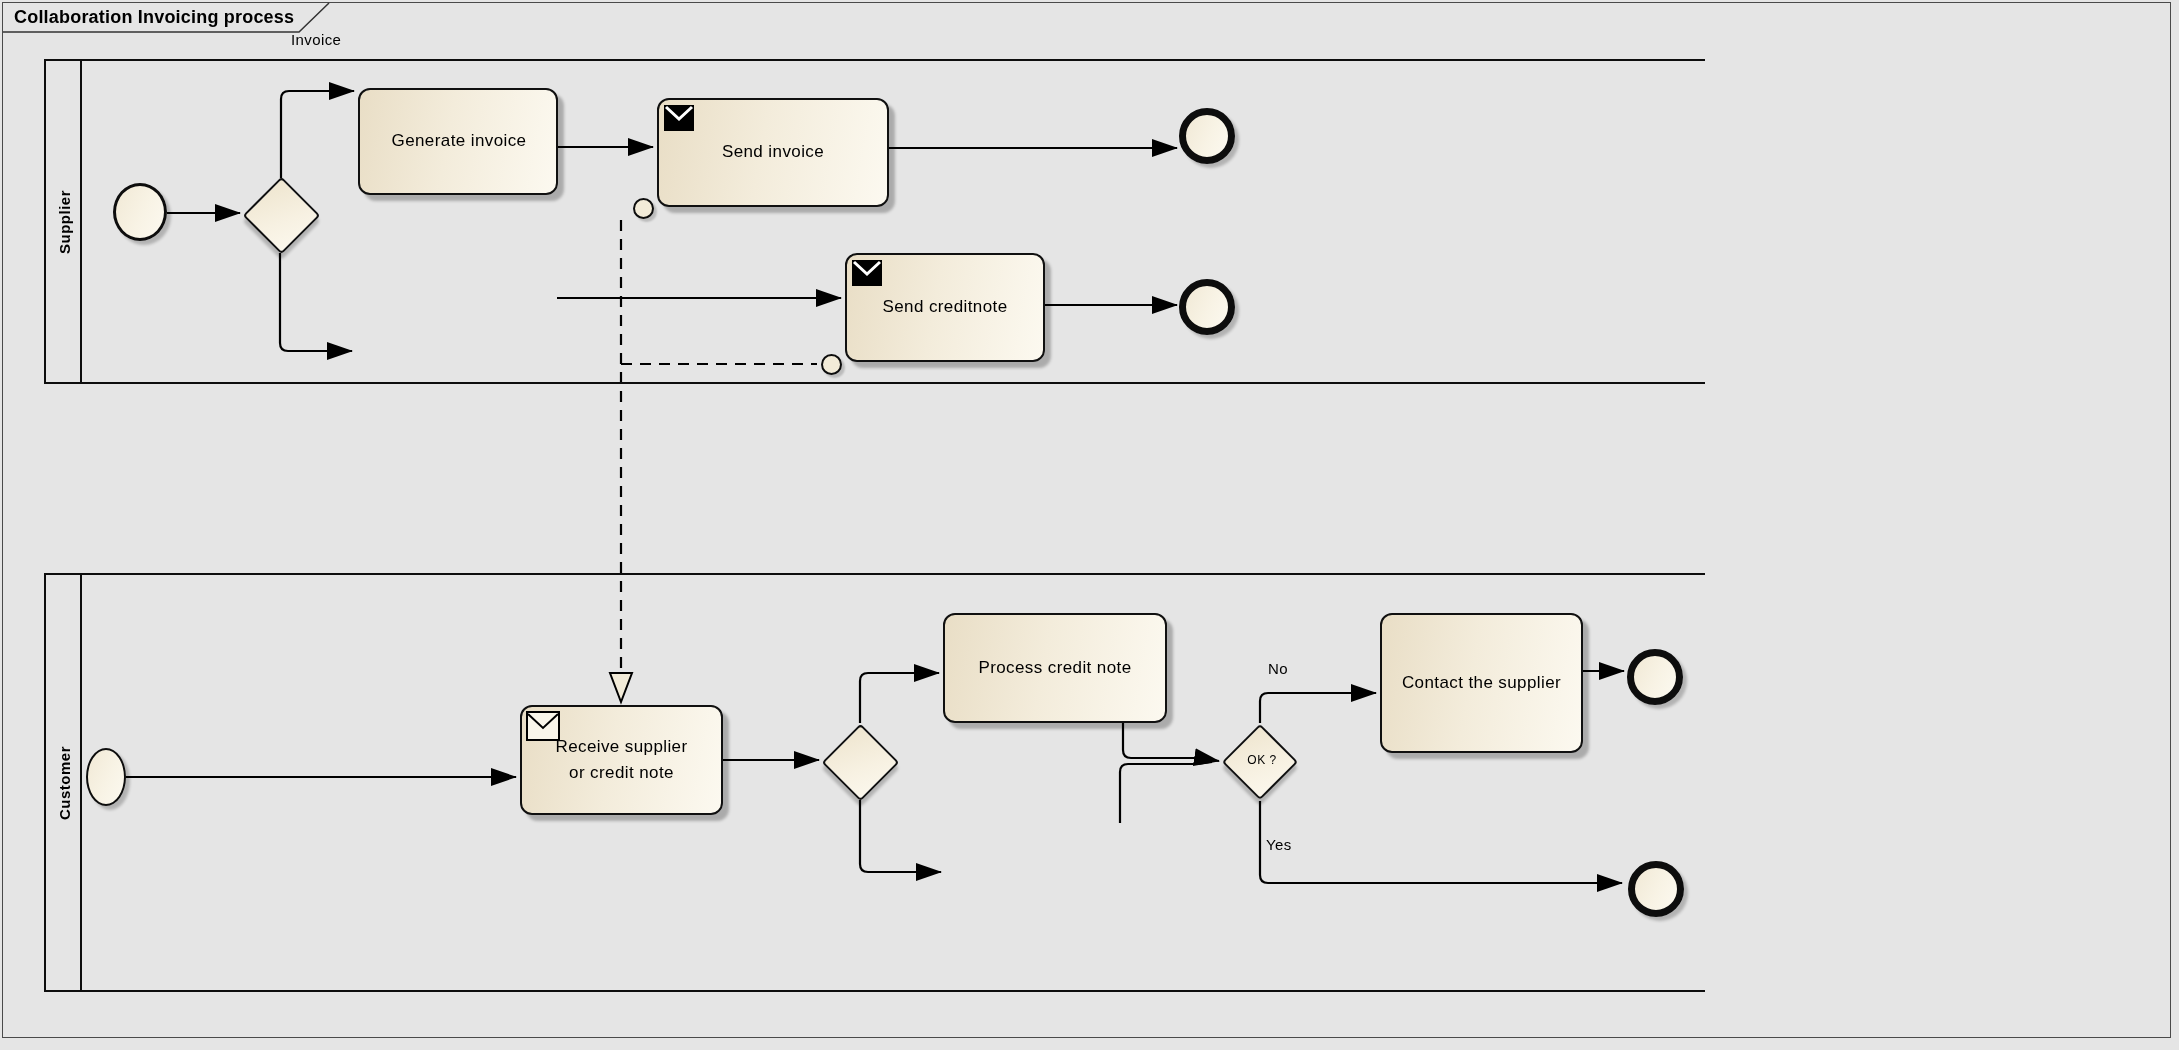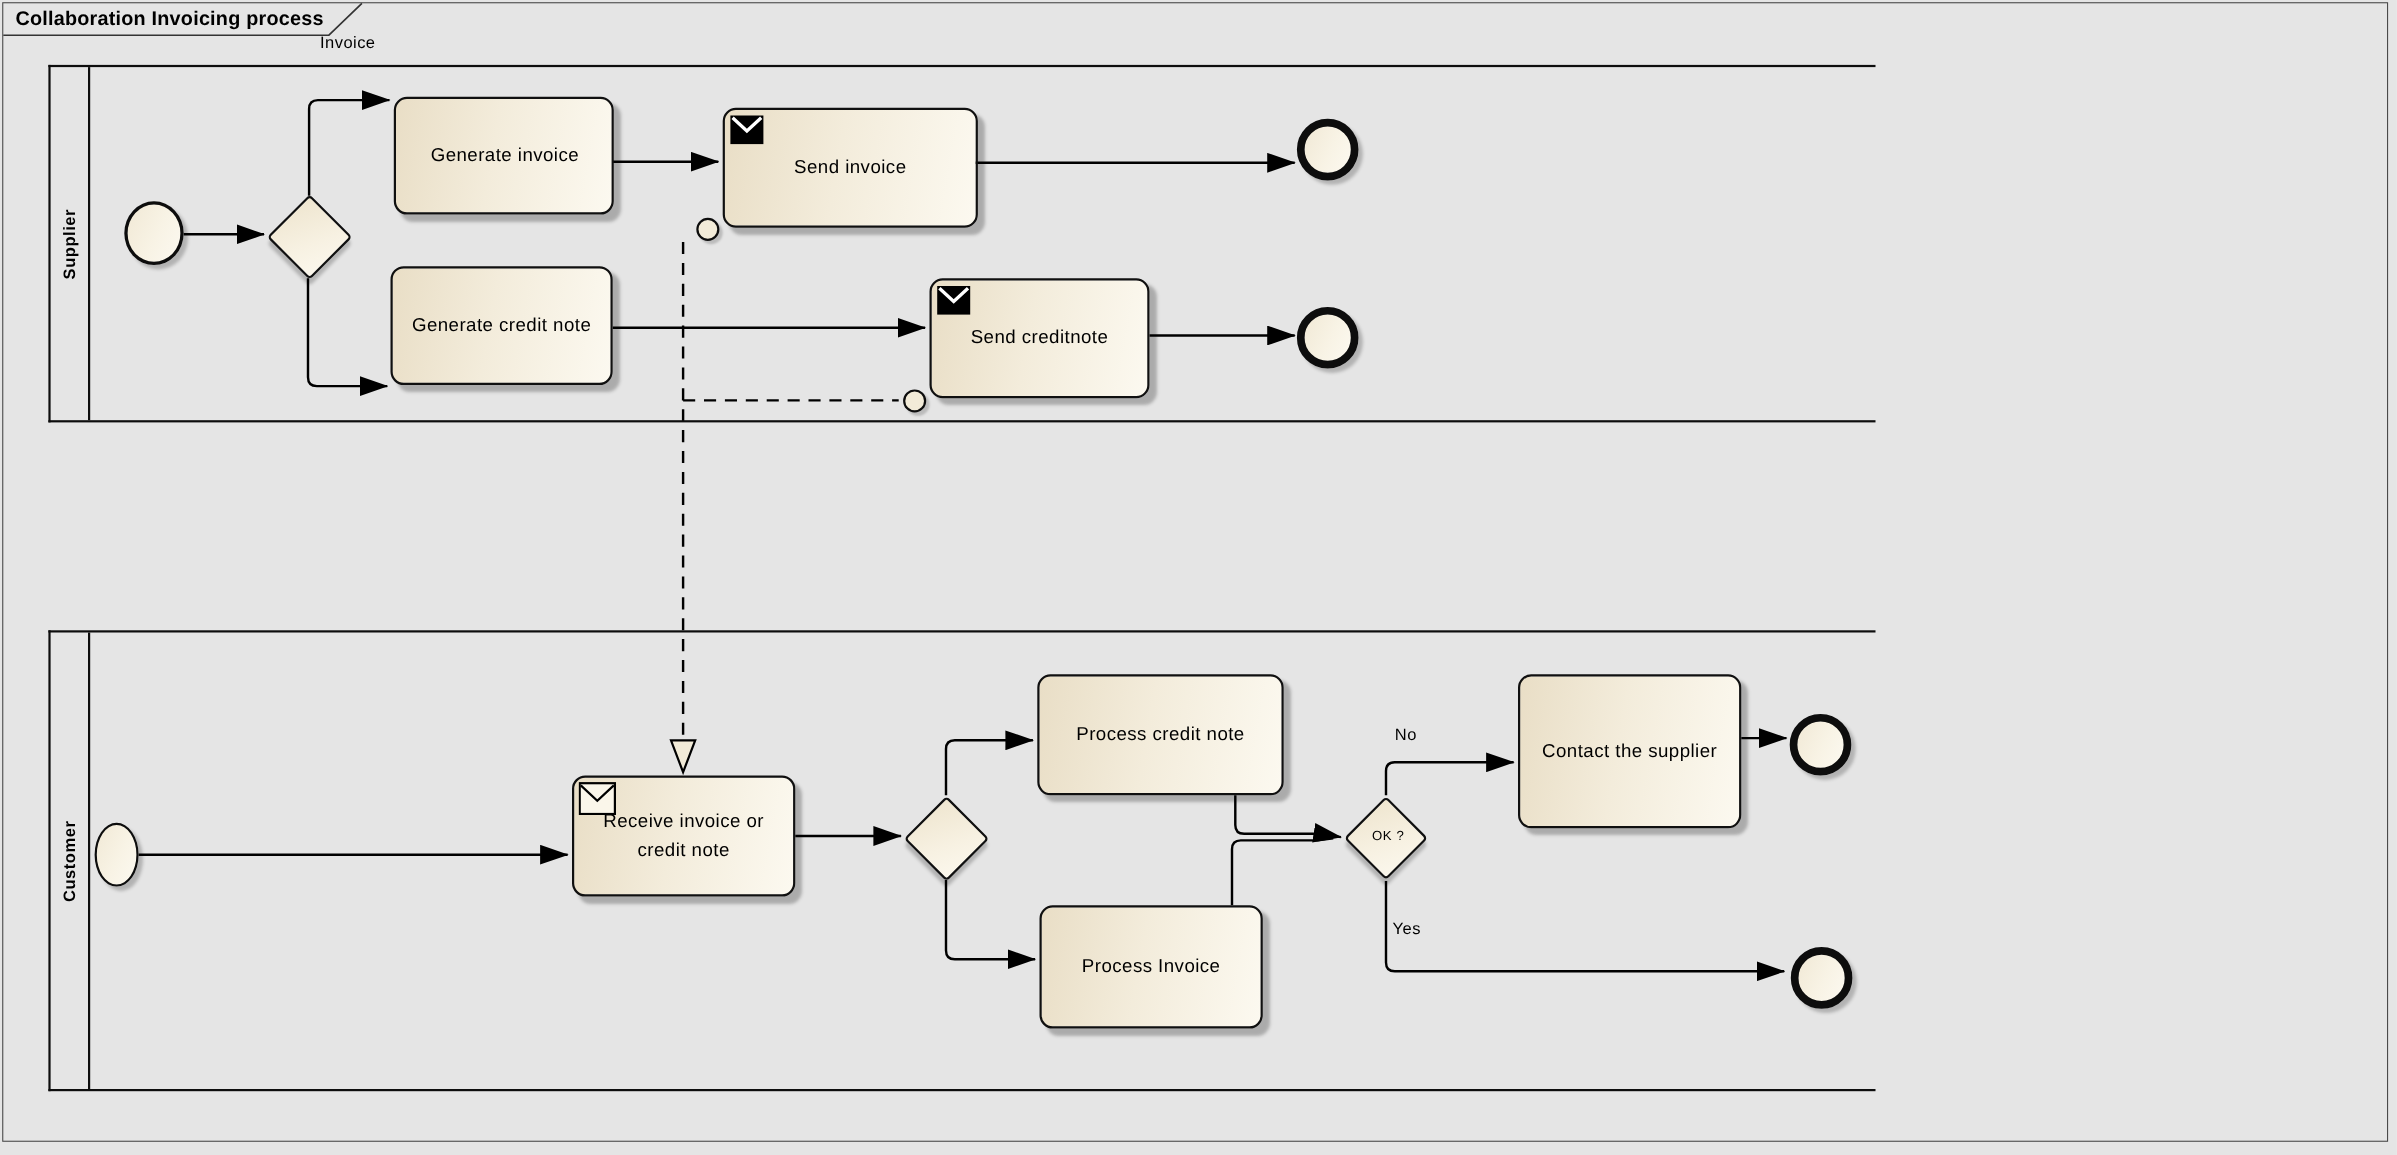--- a/index.html
+++ b/index.html
@@ -134,23 +134,20 @@
   </div>
 
   <div class="abs task t-send-invoice">
     <svg class="msg-icon" width="32" height="28" viewBox="0 0 32 28">
       <rect x="1" y="1" width="30" height="26" fill="#000"></rect>
       <polyline points="3,3 16,15 29,3" fill="none" stroke="#fff" stroke-width="3"></polyline>
     </svg>
     <span>Send invoice</span>
   </div>
 
-  <div class="abs task t-generate-credit-note">
-    <span>Generate credit note</span>
-  </div>
 
   <div class="abs task t-send-creditnote">
     <svg class="msg-icon" width="32" height="28" viewBox="0 0 32 28">
       <rect x="1" y="1" width="30" height="26" fill="#000"></rect>
       <polyline points="3,3 16,15 29,3" fill="none" stroke="#fff" stroke-width="3"></polyline>
     </svg>
     <span>Send creditnote</span>
   </div>
 
   <div class="abs evt evt-end e-end1"></div>
@@ -159,32 +156,29 @@
   <div class="abs msg-circle mc1"></div>
   <div class="abs msg-circle mc2"></div>
 
   <div class="abs evt evt-start-customer"></div>
 
   <div class="abs task t-receive">
     <svg class="msg-icon" width="34" height="30" viewBox="0 0 34 30">
       <rect x="1" y="1" width="32" height="28" fill="#faf6ea" stroke="#000" stroke-width="2"></rect>
       <polyline points="2,3 17,17 32,3" fill="none" stroke="#000" stroke-width="2"></polyline>
     </svg>
-    <span>Receive invoice or credit note</span>
+    <span>Receive supplier or credit note</span>
   </div>
 
   <div class="abs gw gw2"></div>
 
   <div class="abs task t-process-credit-note">
     <span>Process credit note</span>
   </div>
 
-  <div class="abs task t-process-invoice">
-    <span>Process Invoice</span>
-  </div>
 
   <div class="abs gw gw3"></div>
   <div class="abs gw-label">OK ?</div>
 
   <div class="abs flow-label lbl-no">No</div>
   <div class="abs flow-label lbl-yes">Yes</div>
 
   <div class="abs task t-contact-supplier">
     <span>Contact the supplier</span>
   </div>

